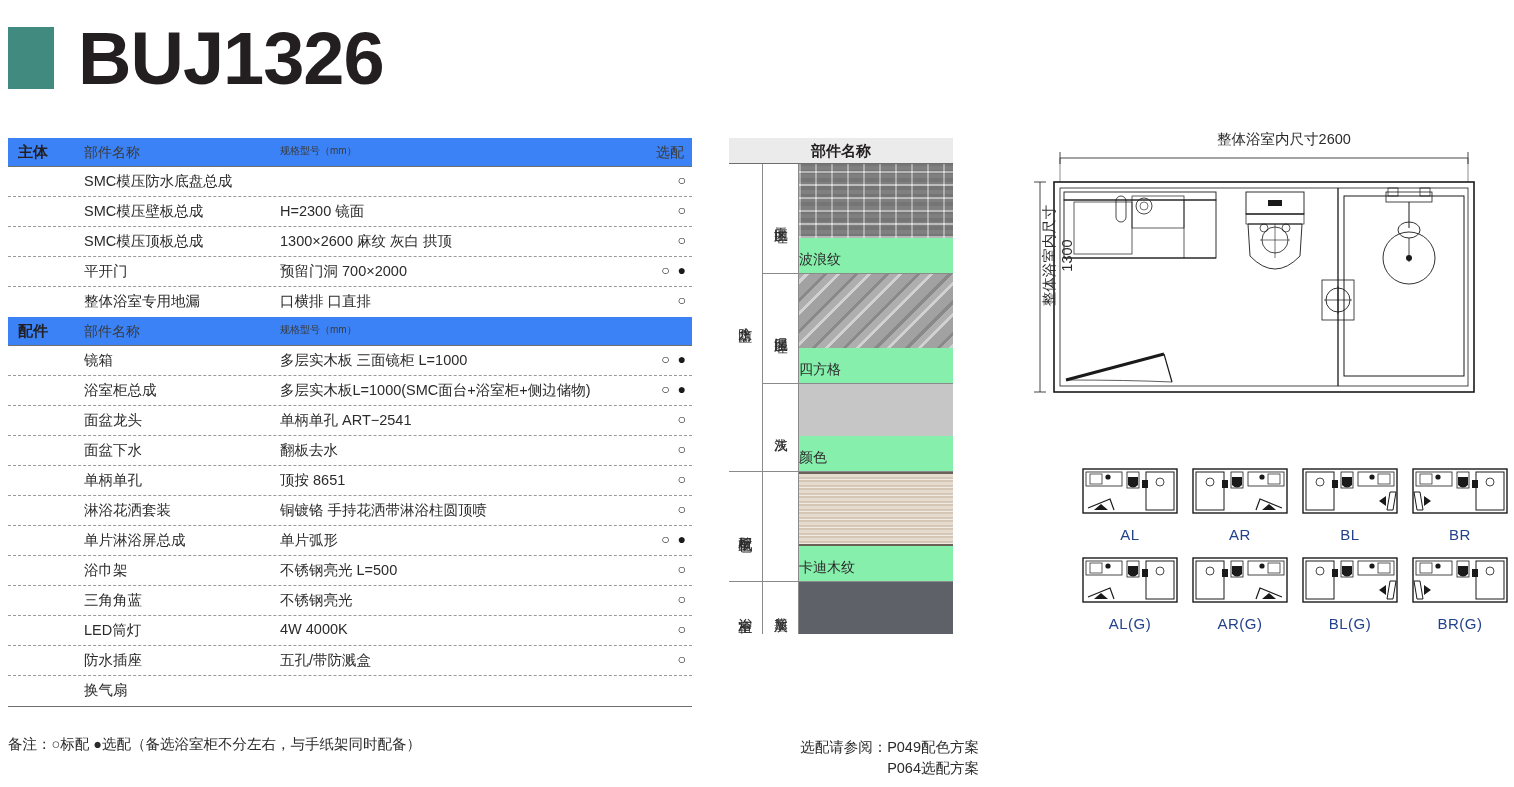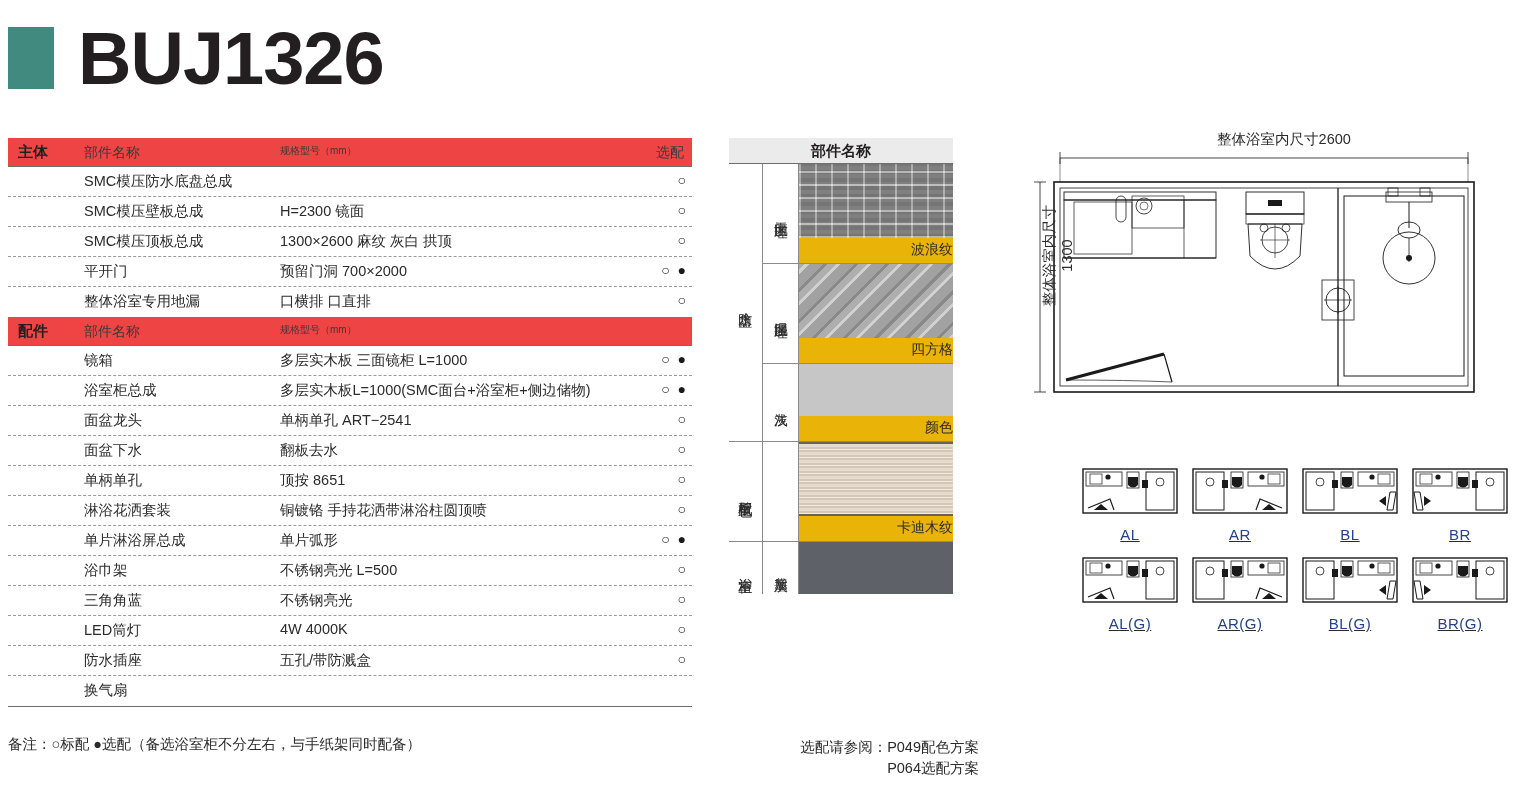--- a/index.html
+++ b/index.html
@@ -21,21 +21,21 @@
   }
   .doc-title {
     position: absolute; left: 78px; top: -2px;
     font-size: 74px; font-weight: bold; letter-spacing: -1px;
     color: #231f20; line-height: 90px; white-space: nowrap;
   }
 
   
   .spec-table { position: absolute; left: 8px; top: 138px; width: 684px; }
   .sec-head {
-    position: relative; background: #ef4444; height: 29px;
+    position: relative; background: #3b82f6; height: 29px;
     border-bottom: 1.6px solid #6e6e6e;
   }
   .sec-head .c0 {
     position: absolute; left: 10px; top: 5px;
     font-size: 15px; font-weight: bold; color: #231f20;
   }
   .sec-head .c1 { position: absolute; left: 76px; top: 6px; font-size: 14px; color: #3a3a3a; }
   .sec-head .c2 { position: absolute; left: 272px; top: 6px; font-size: 10px; color: #3a3a3a; }
   .sec-head .c3 { position: absolute; right: 8px; top: 6px; font-size: 14px; color: #3a3a3a; }
 
@@ -94,22 +94,22 @@
   .slabel {
     width: 36px; flex: 0 0 36px;
     display: flex; align-items: center; justify-content: center;
     border-right: 1.2px solid #8a8a8a;
     font-size: 13.5px; color: #2b2b2b;
   }
   .swatch-wrap { flex: 1 1 auto; }
   .swatch { width: 100%; height: 74px; display: block; }
   .swatch.short { height: 52px; }
   .cap {
-    text-align: right; font-size: 14px; color: #2b2b2b;
-    padding: 3px 0 4px; background: #eab308;
+    text-align: left; font-size: 14px; color: #2b2b2b;
+    padding: 13px 0 4px; background: #86efac;
   }
 
   
   .tex-wave {
     background-color: #9c9c9c;
     background-image:
       repeating-linear-gradient(0deg, rgba(255,255,255,.42) 0 2px, rgba(0,0,0,.10) 2px 13px),
       repeating-linear-gradient(90deg, rgba(255,255,255,.38) 0 2px, rgba(0,0,0,.12) 2px 16px),
       repeating-linear-gradient(0deg, rgba(0,0,0,.05) 0 4px, rgba(255,255,255,.05) 4px 8px);
   }
@@ -151,21 +151,21 @@
   }
   .dim-left-label {
     position: absolute; left: -24px; top: 108px;
     width: 130px; text-align: center;
     font-size: 14.5px; color: #2b2b2b;
     transform: rotate(-90deg);
   }
 
   
   .variants { position: absolute; left: 1080px; top: 466px; width: 430px; }
-  .vrow { display: flex; justify-content: space-between; margin-bottom: 12px; text-decoration: underline; }
+  .vrow { display: flex; justify-content: space-between; margin-bottom: 12px; }
   .vcell { width: 100px; text-align: center; }
   .vcell .vlabel {
     font-size: 15px; color: #23428a; font-weight: normal;
     letter-spacing: .5px; margin-top: 4px;
   }
 </style>
 </head>
 <body>
 
 <div class="page">

